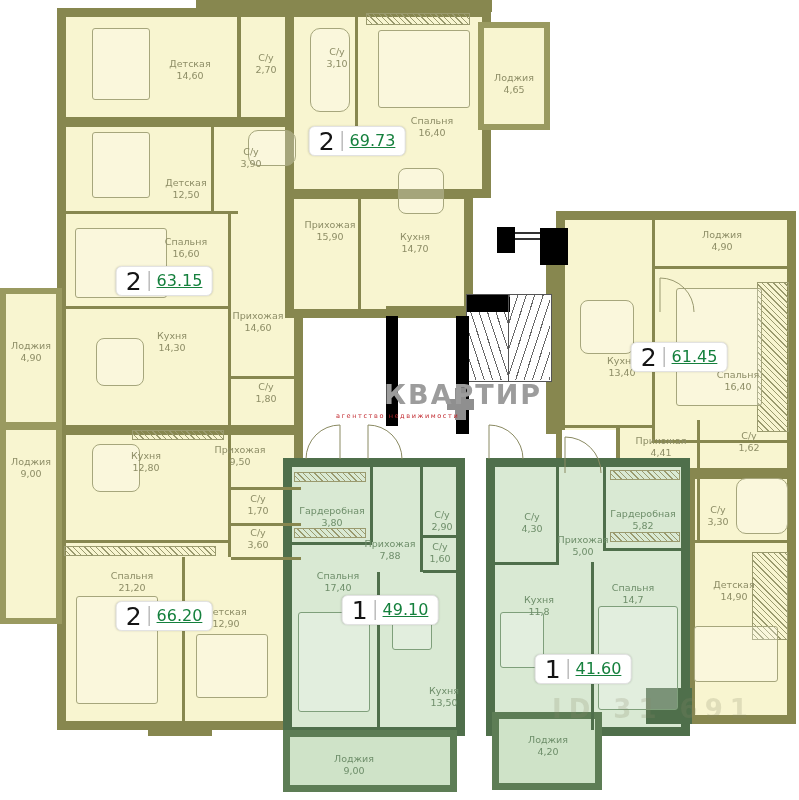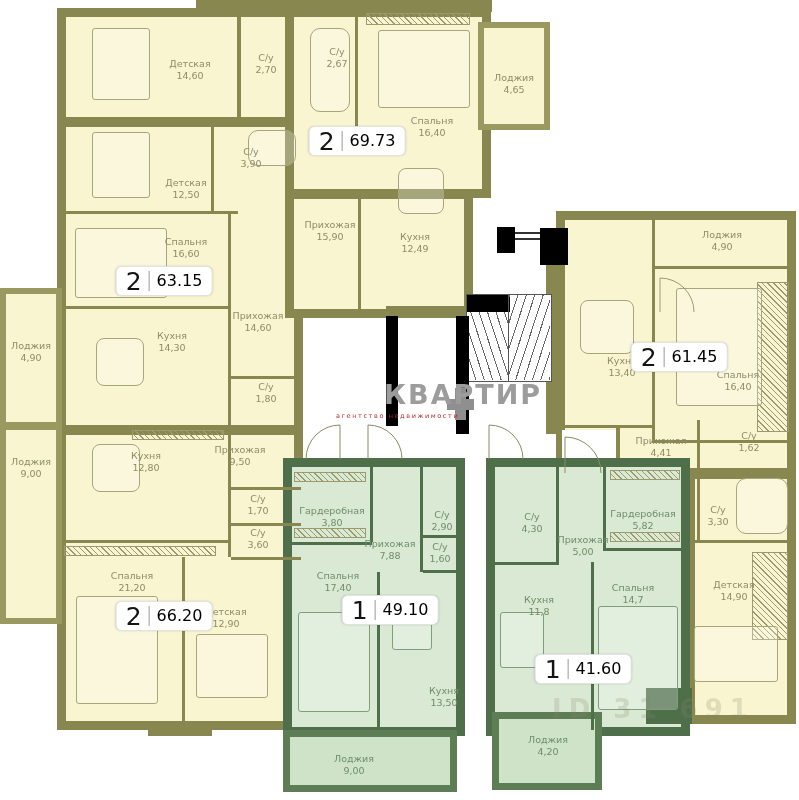--- a/index.html
+++ b/index.html
@@ -20,21 +20,21 @@
   .gf{border:1px solid #7f9f7b;border-radius:3px;background:rgba(255,255,255,.25);}
   .tub{border-radius:10px;}
   .h{background:repeating-linear-gradient(45deg,rgba(255,255,255,0) 0 3px,#9a9a6e 3px 4px);border:1px solid #9a9a6e;}
   .lbl{transform:translate(-50%,-50%);text-align:center;color:#8d8d66;font-size:9.5px;line-height:1.25;white-space:nowrap;}
   .lblg{color:#6e8e6a;}
   .lbl .a{display:block;}
   .badge{transform:translate(-50%,-50%);background:#fff;border:1px solid #e2e2e2;border-radius:6px;
          display:flex;align-items:center;gap:7px;padding:1px 9px;height:30px;box-shadow:0 0 2px rgba(0,0,0,.15);}
   .badge .n{font-size:25px;color:#141414;line-height:1;}
   .badge .s{width:1px;height:20px;background:#9a9a9a;}
-  .badge .t{font-size:16px;color:#000000;line-height:1;}
+  .badge .t{font-size:16px;color:#15803d;line-height:1;text-decoration:underline;}
   #stairs{position:absolute;left:466px;top:294px;width:84px;height:86px;border:1px solid #555;background:#fff;}
   #stairs .fl1{position:absolute;left:0;top:17px;width:41px;height:68px;
       background:repeating-linear-gradient(72deg,#666 0 1px,rgba(0,0,0,0) 1px 8px);}
   #stairs .fl2{position:absolute;left:42px;top:0;width:41px;height:85px;
       background:repeating-linear-gradient(108deg,#666 0 1px,rgba(0,0,0,0) 1px 8px);}
   #stairs .mid{position:absolute;left:41px;top:0;width:1px;height:86px;background:#555;}
   #stairs .cap{position:absolute;left:0;top:0;width:43px;height:17px;background:#000;}
   #logo{position:absolute;left:336px;top:380px;width:150px;color:#9c9c9c;}
   #logo .l1{display:flex;align-items:flex-end;font-size:24px;font-weight:bold;letter-spacing:1px;line-height:1;}
   #logo .l1 svg{margin:0 1px 0 2px;}
@@ -162,37 +162,37 @@
   <div class="lbl" style="left:190px;top:70px">
       <span class="a">Детская</span>
       <span class="a">14,60</span>
     </div>
   <div class="lbl" style="left:266px;top:64px">
       <span class="a">С/у</span>
       <span class="a">2,70</span>
     </div>
   <div class="lbl" style="left:337px;top:58px">
       <span class="a">С/у</span>
-      <span class="a">2,67</span>
+      <span class="a">3,10</span>
     </div>
   <div class="lbl" style="left:432px;top:127px">
       <span class="a">Спальня</span>
       <span class="a">16,40</span>
     </div>
   <div class="lbl" style="left:514px;top:84px">
       <span class="a">Лоджия</span>
       <span class="a">4,65</span>
     </div>
   <div class="lbl" style="left:330px;top:231px">
       <span class="a">Прихожая</span>
       <span class="a">15,90</span>
     </div>
   <div class="lbl" style="left:415px;top:243px">
       <span class="a">Кухня</span>
-      <span class="a">12,49</span>
+      <span class="a">14,70</span>
     </div>
 
   <div class="lbl" style="left:186px;top:189px">
       <span class="a">Детская</span>
       <span class="a">12,50</span>
     </div>
   <div class="lbl" style="left:251px;top:158px">
       <span class="a">С/у</span>
       <span class="a">3,90</span>
     </div>

